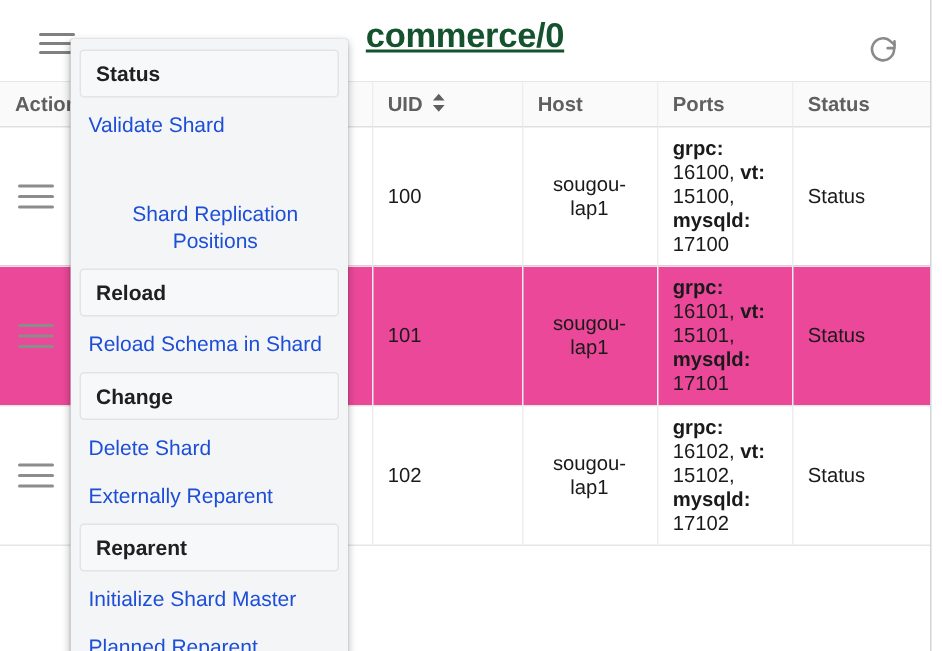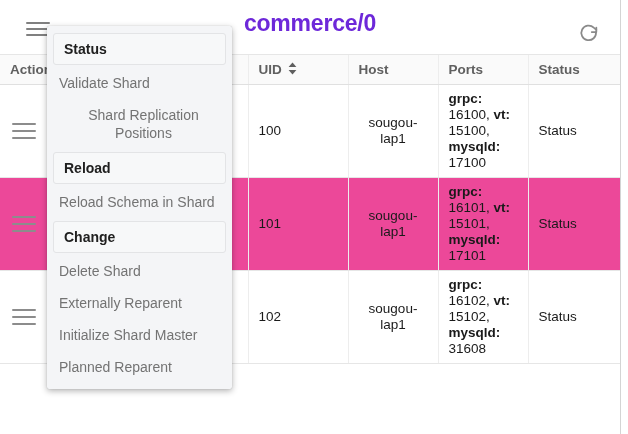--- a/index.html
+++ b/index.html
@@ -43,23 +43,24 @@
     background: #808080;
     border-radius: 1px;
   }
   .page-title {
     position: absolute;
     left: 0; top: 8px;
     width: 620px;
     text-align: center;
     font-size: 23px;
     font-weight: bold;
-    color: #6d28d9;
+    color: #14532d;
     letter-spacing: -0.2px;
     line-height: 30px;
+    text-decoration: underline;
   }
   .refresh-btn {
     position: absolute;
     right: 20px; top: 22px;
     width: 22px; height: 22px;
     cursor: pointer;
   }
 
   
   .table-wrap {
@@ -153,25 +154,25 @@
     font-size: 14px;
     font-weight: bold;
     color: #202020;
     background: #f7f8f9;
     border: 1px solid #e3e4e6;
     border-radius: 3px;
   }
   .menu-item {
     padding: 7px 12px;
     font-size: 14px;
-    color: #737373;
+    color: #1d4ed8;
     line-height: 18px;
     cursor: pointer;
   }
-  .menu-item.centered { text-align: center; padding-left: 24px; padding-right: 16px; }
+  .menu-item.centered { text-align: center; padding-left: 24px; padding-right: 16px; margin-top: 27px; }
 
   
   .scroll-gutter {
     position: absolute;
     right: 0; top: 0;
     width: 8px; height: 434px;
     background: #ffffff;
     border-left: 1px solid #d4d4d4;
   }
 </style>
@@ -268,37 +269,38 @@
               <span></span>
               <span></span>
             </div>
           </td>
           <td></td>
           <td>102</td>
           <td class="host-cell">sougou-lap1</td>
           <td class="ports-cell"><b>grpc:</b>
             <span>16102,</span> <b>vt:</b>
             <span>15102,</span> <b>mysqld:</b>
-            <span>31608</span></td>
+            <span>17102</span></td>
           <td><span class="status-link">Status</span></td>
         </tr>
 
       </tbody>
     </table>
   </div>
 
   <div class="menu">
     <div class="menu-section">Status</div>
     <div class="menu-item">Validate Shard</div>
     <div class="menu-item centered">Shard Replication Positions</div>
     <div class="menu-section">Reload</div>
     <div class="menu-item">Reload Schema in Shard</div>
     <div class="menu-section">Change</div>
     <div class="menu-item">Delete Shard</div>
     <div class="menu-item">Externally Reparent</div>
+    <div class="menu-section">Reparent</div>
     <div class="menu-item">Initialize Shard Master</div>
     <div class="menu-item">Planned Reparent</div>
 
   </div>
 
   <div class="scroll-gutter"></div>
 
 </div>
 
 </body></html>

